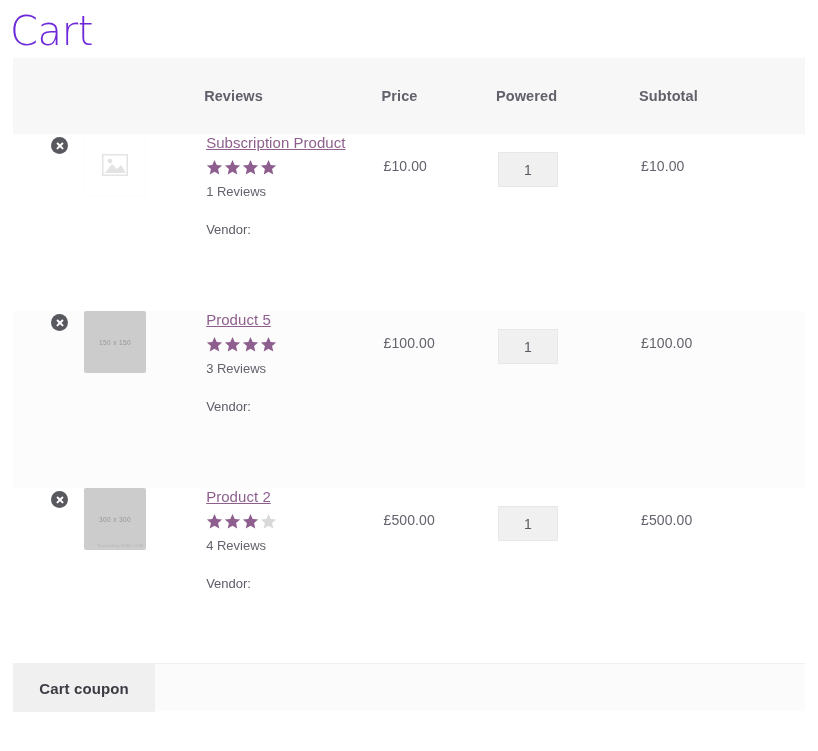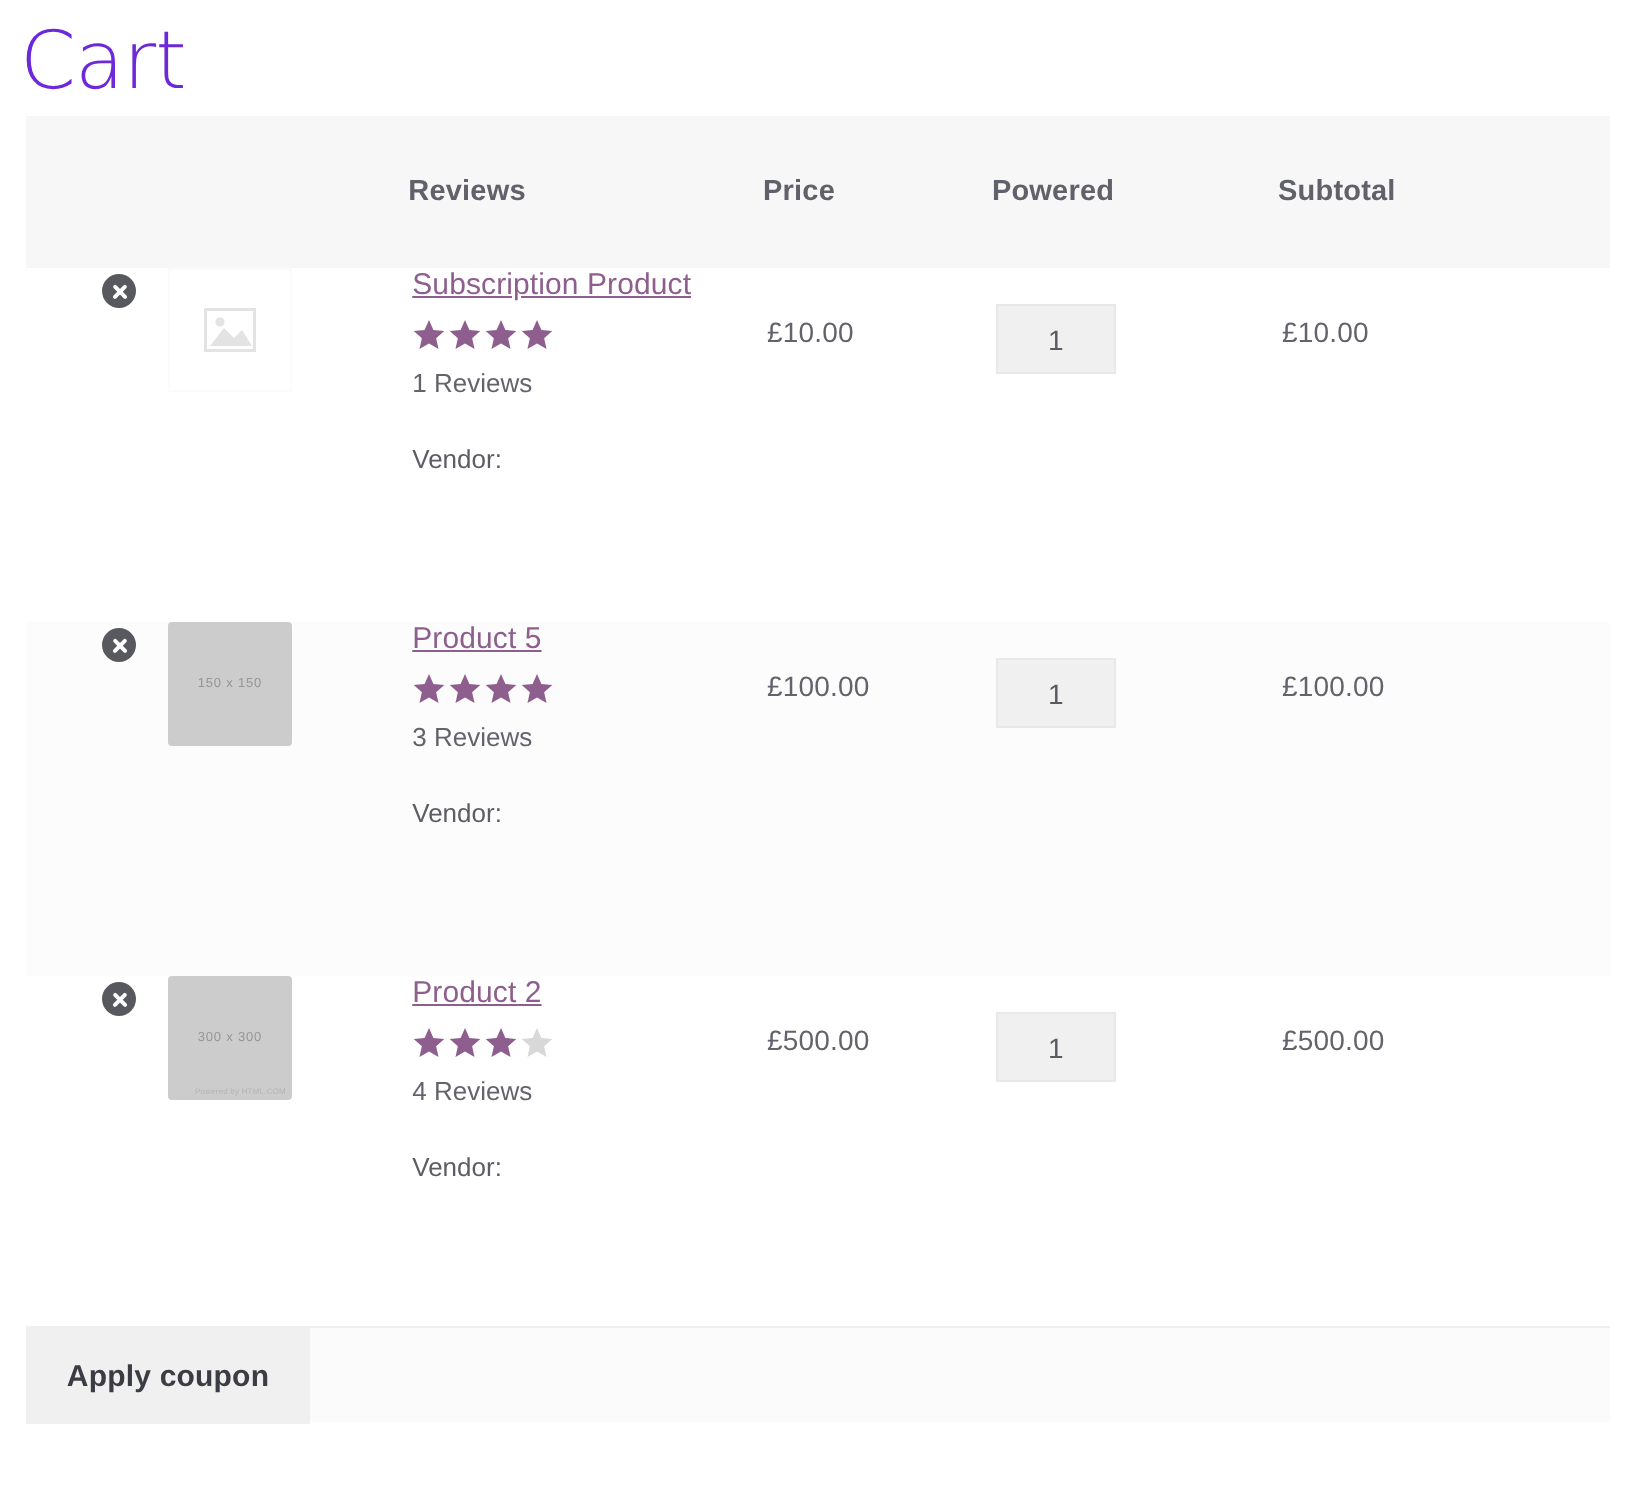--- a/index.html
+++ b/index.html
@@ -360,17 +360,17 @@
                 </svg></div><div class="reviews">4 Reviews</div><div class="vendor">Vendor: </div></td>
             <td class="price-cell">£500.00</td>
             <td class="qty-cell"><input class="qty-input" type="text" value="1" style=""></td>
             <td class="sub-cell">£500.00</td>
           </tr>
         </tbody>
     </table>
   </div>
 
   <div class="actions-row">
-    <button class="apply-btn">Apply coupon</button>
+    <button class="apply-btn">Cart coupon</button>
     <div class="spacer-flex"></div>
   </div>
 
 </div>
 
 </body></html>

